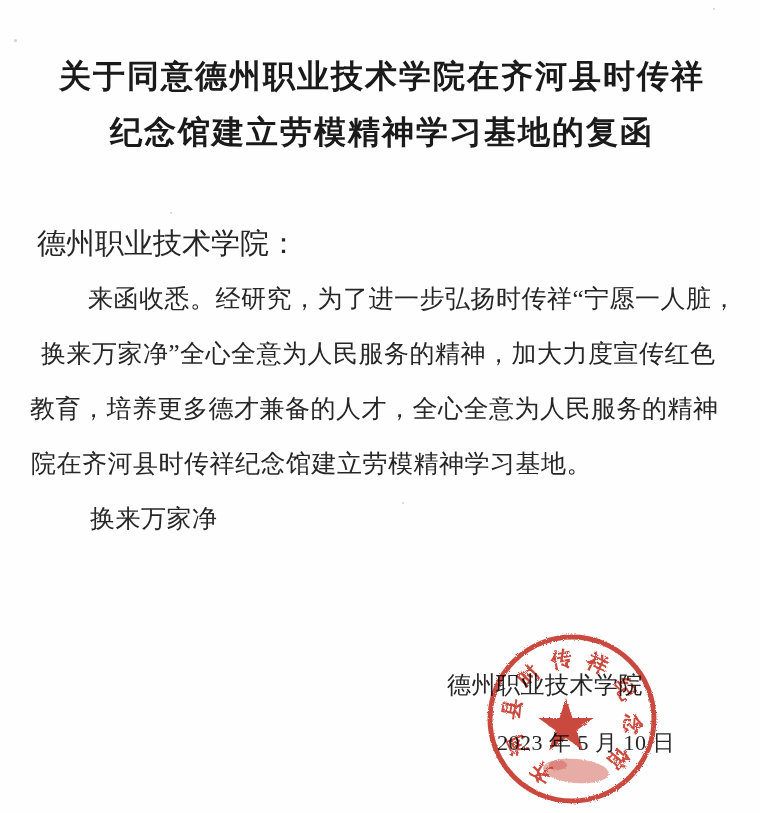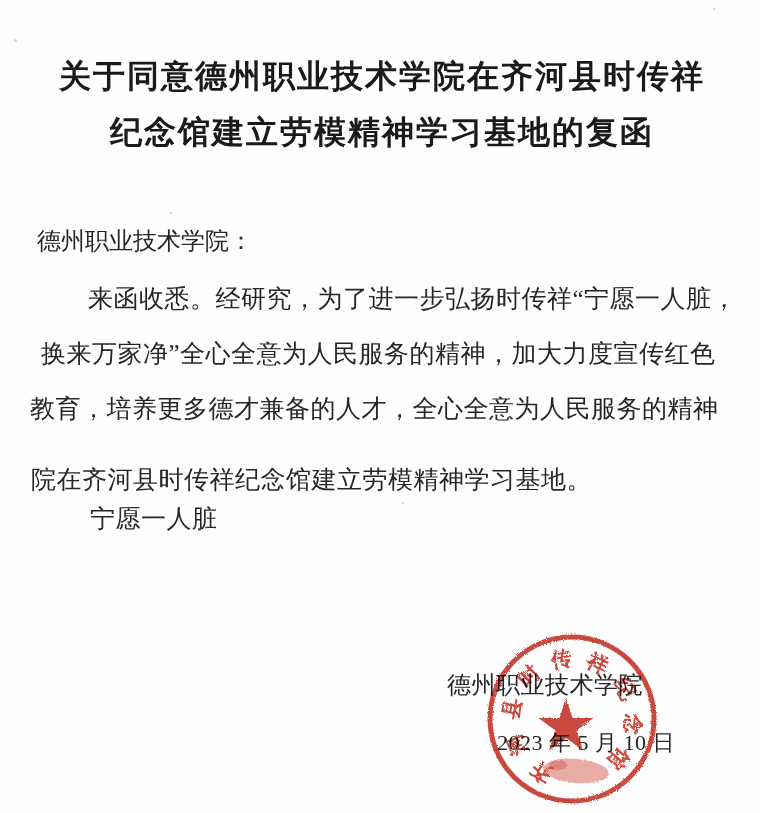--- a/index.html
+++ b/index.html
@@ -12,30 +12,30 @@
   .title {
     position:absolute; top:46px; left:0; width:760px; margin:2px;
     text-align:center;
     font-family:"Liberation Sans","DejaVu Sans",sans-serif;
     font-weight:700; font-size:32px; line-height:56px; letter-spacing:2px;
     color:#1a1a1a;
   }
   .title-line { display:block; }
   .addressee {
     position:absolute; top:229px; left:37px;
-    font-size:24px; line-height:1; white-space:nowrap;
+    font-size:29px; line-height:1; white-space:nowrap;
   }
   .bline {
     position:absolute; font-size:25px; line-height:1;
     letter-spacing:0.5px; white-space:nowrap;
   }
   .bl0 { top:286px; left:88px; }
   .bl1 { top:341px; left:41px; }
   .bl2 { top:396px; left:30px; }
-  .bl3 { top:451px; left:31px;margin-top:16px; }
+  .bl3 { top:451px; left:31px; }
   .closing { top:506px; left:90px; }
   .signature {
     position:absolute; top:673px; left:447px;
     font-size:24px; line-height:1; letter-spacing:0.5px; white-space:nowrap;
   }
   .date {
     position:absolute; top:732px; left:458px;
     font-size:22px; line-height:1; letter-spacing:0.5px; white-space:nowrap;margin-left:39px;
   }
   .seal {
@@ -65,21 +65,21 @@
     <span class="title-line">关于同意德州职业技术学院在齐河县时传祥</span>
     <span class="title-line">纪念馆建立劳模精神学习基地的复函</span>
   </h1>
 
   <div class="addressee">德州职业技术学院：</div>
 
   <div class="bline bl0">来函收悉。经研究，为了进一步弘扬时传祥“宁愿一人脏，</div>
   <div class="bline bl1">换来万家净”全心全意为人民服务的精神，加大力度宣传红色</div>
   <div class="bline bl2">教育，培养更多德才兼备的人才，全心全意为人民服务的精神</div>
   <div class="bline bl3">院在齐河县时传祥纪念馆建立劳模精神学习基地。</div>
-  <div class="bline closing">宁愿一人脏</div>
+  <div class="bline closing">换来万家净</div>
 
   <div class="signature">德州职业技术学院</div>
   <div class="date">2023 年 5 月 10 日</div>
 
   <svg class="seal" viewBox="0 0 220 220" xmlns="http://www.w3.org/2000/svg" aria-hidden="true">
     <defs>
       <filter id="rough" x="-15%" y="-15%" width="130%" height="130%">
         <feTurbulence type="fractalNoise" baseFrequency="0.9" numOctaves="2" seed="7" result="n"></feTurbulence>
         <feDisplacementMap in="SourceGraphic" in2="n" scale="3"></feDisplacementMap>
       </filter>

